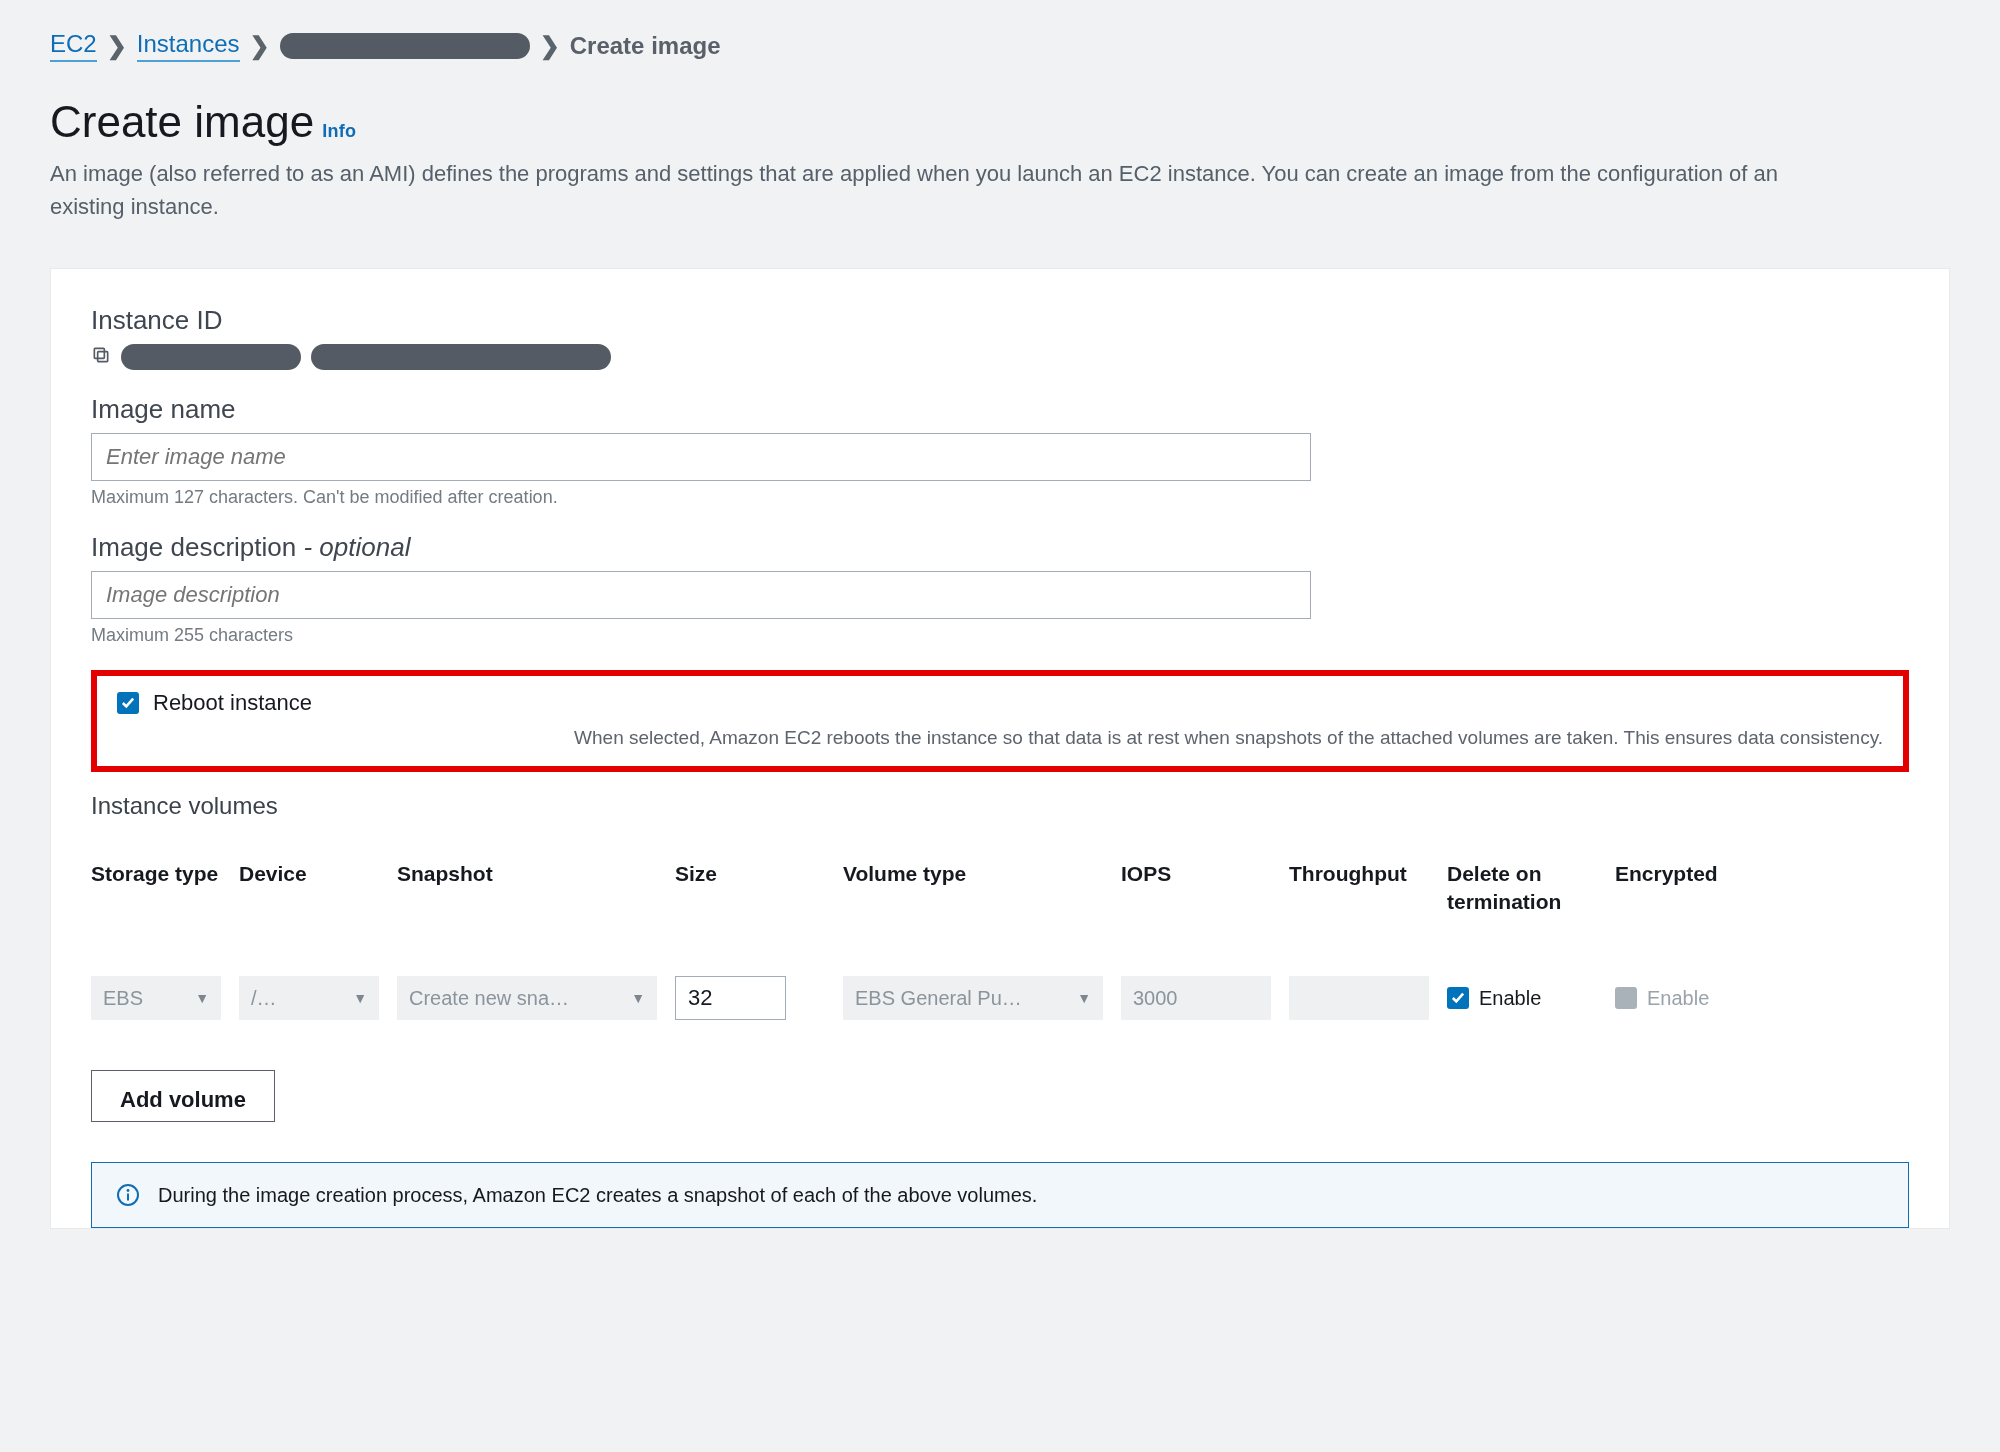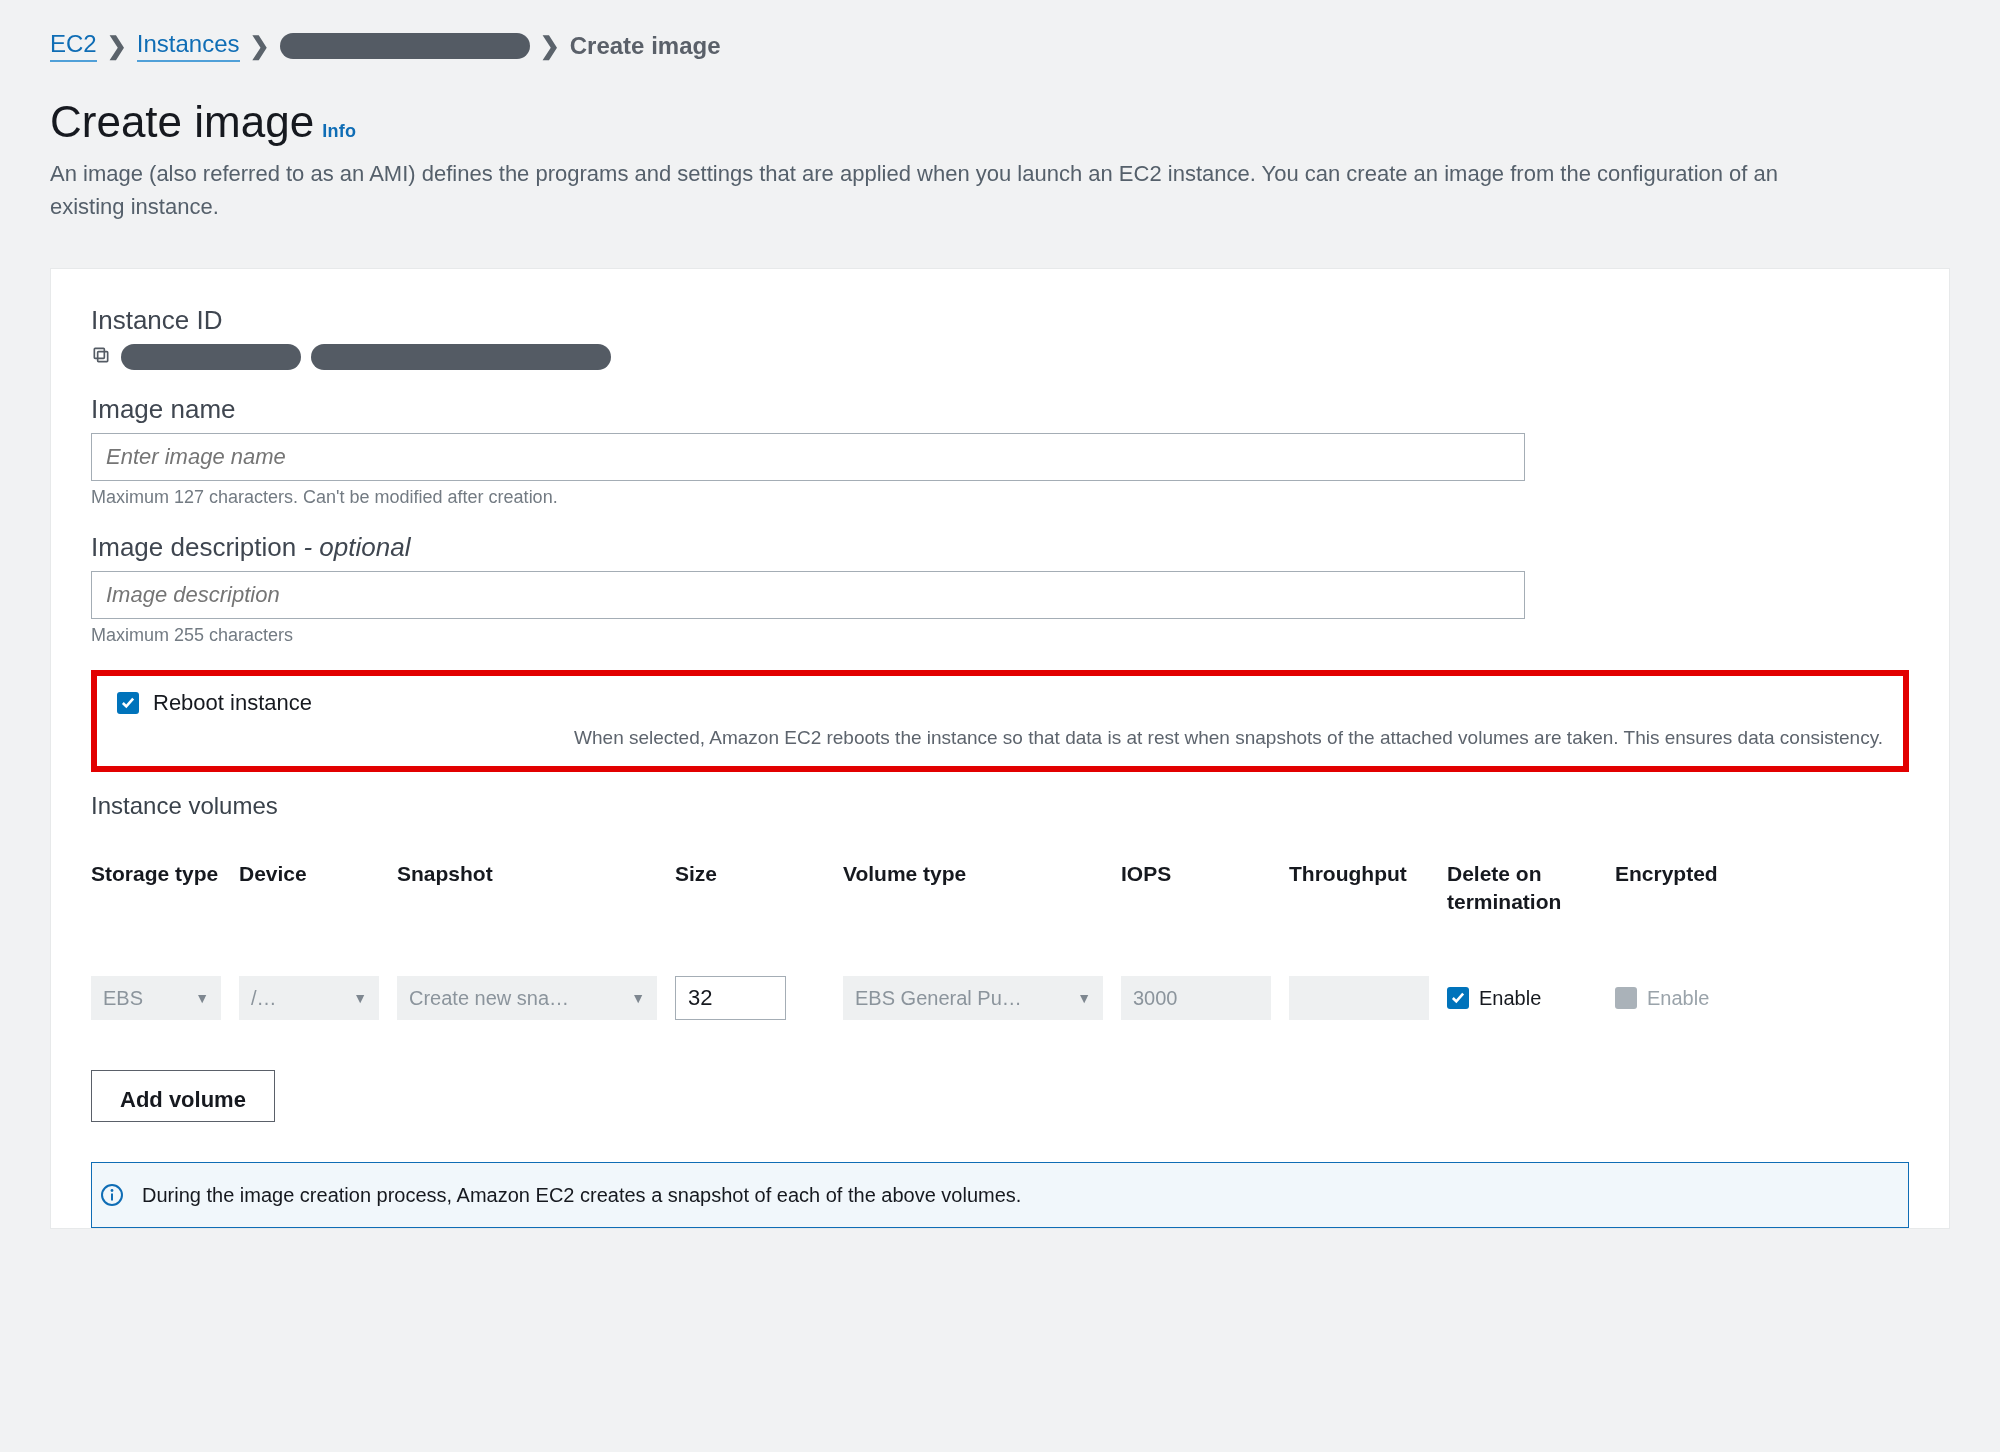--- a/index.html
+++ b/index.html
@@ -98,21 +98,21 @@
 
   .instance-id-row {
     display: flex;
     align-items: center;
     gap: 10px;
     margin-top: 8px;
   }
   .copy-icon svg { width: 20px; height: 20px; stroke: #545b64; fill: none; stroke-width: 2; }
 
   input[type="text"].txt {
-    width: 1434px;
+    width: 1220px;
     max-width: 100%;
     height: 48px;
     border: 1px solid #a4adb5;
     padding: 0 14px;
     font-size: 22px;
     font-style: italic;
     color: #808890;
     background: #fff;
   }
 
@@ -214,21 +214,21 @@
     font-weight: 700;
     color: #16191f;
     cursor: pointer;
   }
 
   
   .info-banner {
     margin-top: 40px;
     border: 1.5px solid #0f6db5;
     background: #f1f7fb;
-    padding: 20px 8px;
+    padding: 20px 24px;
     display: flex;
     align-items: center;
     gap: 18px;
   }
   .info-banner .info-icon {
     width: 24px;
     height: 24px;
     flex: 0 0 auto;
   }
   .info-banner .info-icon svg { width: 24px; height: 24px; }

